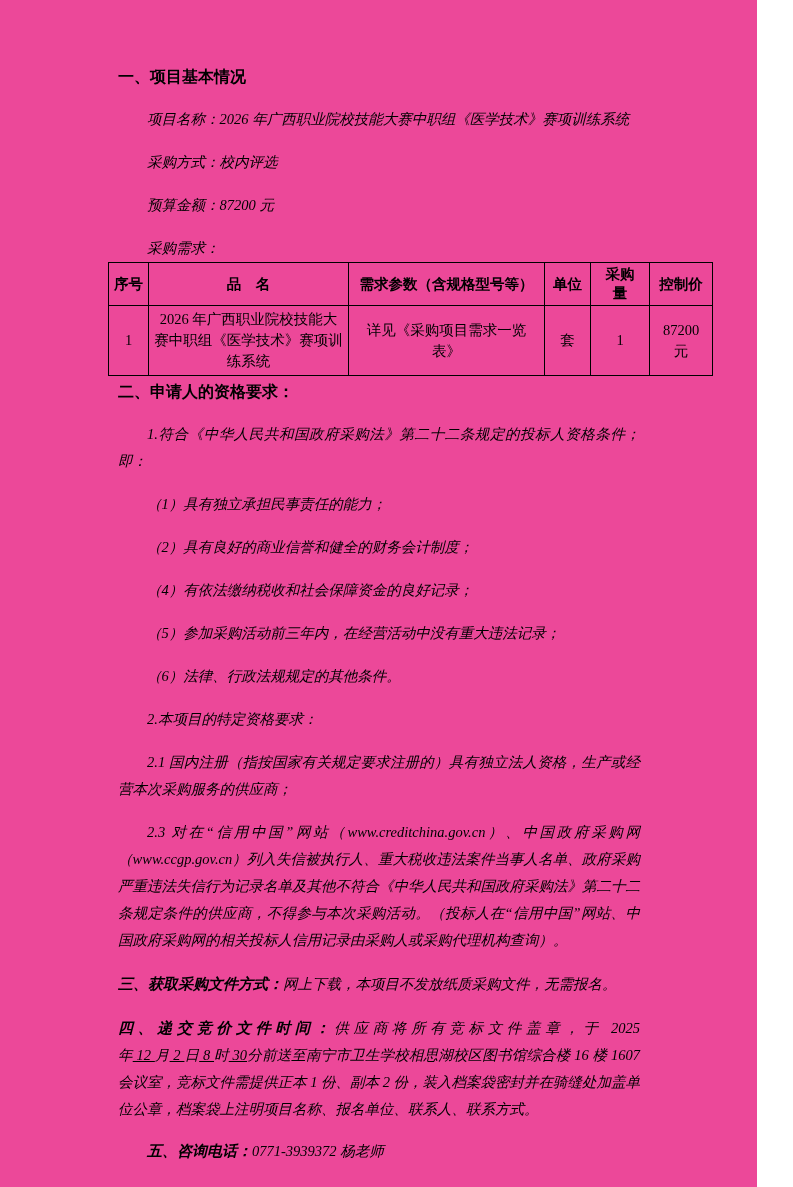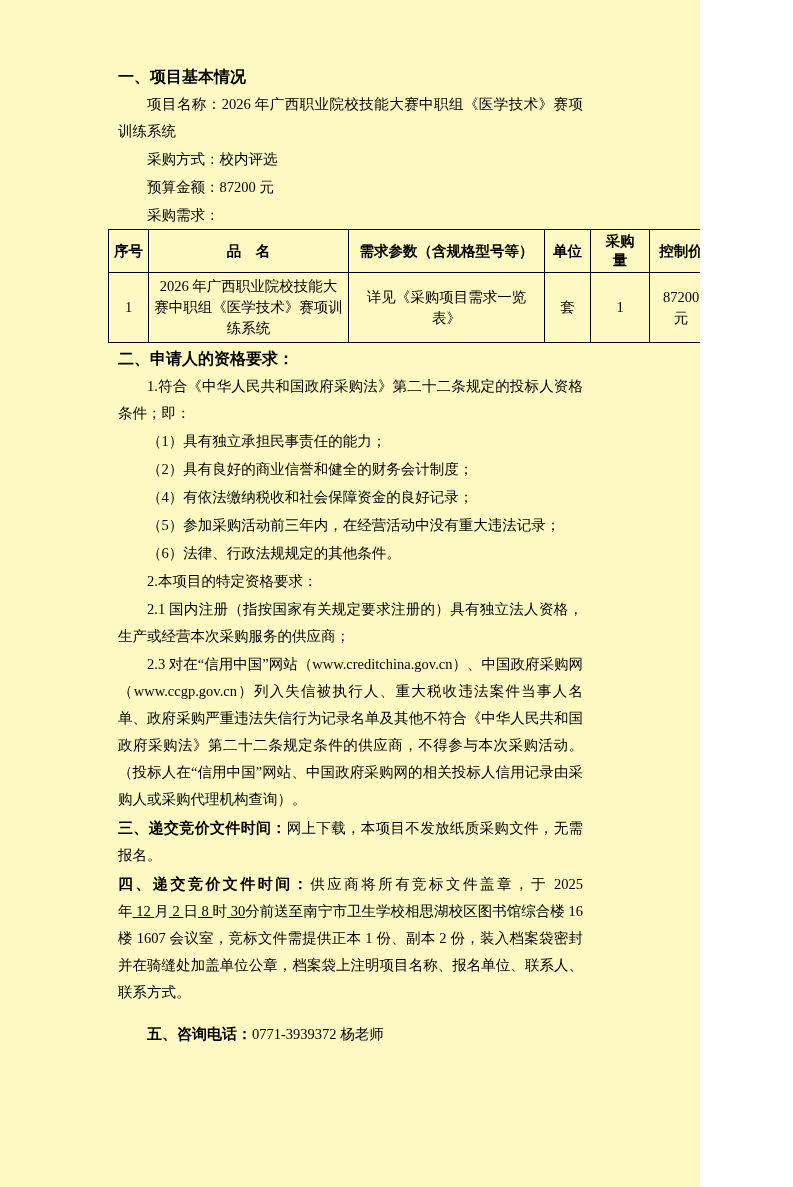--- a/index.html
+++ b/index.html
@@ -1,29 +1,29 @@
 <!DOCTYPE html>
 <html><head>
 <meta charset="utf-8">
 <style>
   html, body { margin: 0; padding: 0; background: #ffffff; }
   .page {
     position: relative;
-    width: 700px;
+    width: 757px;
     height: 1187px;
     box-sizing: border-box;
-    background: #fef9c3;
+    background: #ec4899;
     color: #000000;
     padding: 63px 81px 0 108px;
     font-family: "Liberation Serif", "DejaVu Serif", serif;
     font-size: 14.5px;
     line-height: 27px;
     overflow: hidden;
   }
-  .tx { margin: 1px 36px 0 10px; text-align: justify; }
+  .tx { margin: 16px 36px 0 10px; text-align: justify; font-style: italic; }
   p { margin: 0; }
   .h {
     font-family: "Liberation Sans", "DejaVu Sans", sans-serif;
     font-weight: bold;
     font-size: 16px;
     line-height: 27px;
     margin: 0 36px 0 10px;
     text-align: left;
   }
   .hl {
@@ -110,20 +110,20 @@
   <p class="tx ind">1.符合《中华人民共和国政府采购法》第二十二条规定的投标人资格条件；即：</p>
   <p class="tx ind">（1）具有独立承担民事责任的能力；</p>
   <p class="tx ind">（2）具有良好的商业信誉和健全的财务会计制度；</p>
   <p class="tx ind">（4）有依法缴纳税收和社会保障资金的良好记录；</p>
   <p class="tx ind">（5）参加采购活动前三年内，在经营活动中没有重大违法记录；</p>
   <p class="tx ind">（6）法律、行政法规规定的其他条件。</p>
   <p class="tx ind">2.本项目的特定资格要求：</p>
   <p class="tx ind">2.1 国内注册（指按国家有关规定要求注册的）具有独立法人资格，生产或经营本次采购服务的供应商；</p>
   <p class="tx ind">2.3 对在“信用中国”网站（www.creditchina.gov.cn）、中国政府采购网（www.ccgp.gov.cn）列入失信被执行人、重大税收违法案件当事人名单、政府采购严重违法失信行为记录名单及其他不符合《中华人民共和国政府采购法》第二十二条规定条件的供应商，不得参与本次采购活动。（投标人在“信用中国”网站、中国政府采购网的相关投标人信用记录由采购人或采购代理机构查询）。</p>
 
-  <p class="tx"><b class="hl">三、递交竞价文件时间：</b><span>网上下载，本项目不发放纸质采购文件，无需报名。</span></p>
+  <p class="tx"><b class="hl">三、获取采购文件方式：</b><span>网上下载，本项目不发放纸质采购文件，无需报名。</span></p>
 
   <p class="tx"><b class="hl">四、递交竞价文件时间：</b><span>供应商将所有竞标文件盖章，于 2025 年</span><span class="u">&nbsp;12&nbsp;</span><span>月</span><span class="u">&nbsp;2&nbsp;</span><span>日</span><span class="u">&nbsp;8&nbsp;</span><span>时</span><span class="u">&nbsp;30</span><span>分前送至南宁市卫生学校相思湖校区图书馆综合楼 16 楼 1607 会议室，竞标文件需提供正本 1 份、副本 2 份，装入档案袋密封并在骑缝处加盖单位公章，档案袋上注明项目名称、报名单位、联系人、联系方式。</span></p>
 
   <p class="tx ind phone"><b class="hl">五、咨询电话：</b><span>0771-3939372  杨老师</span></p>
 
 
 </div>
 
 </body></html>

